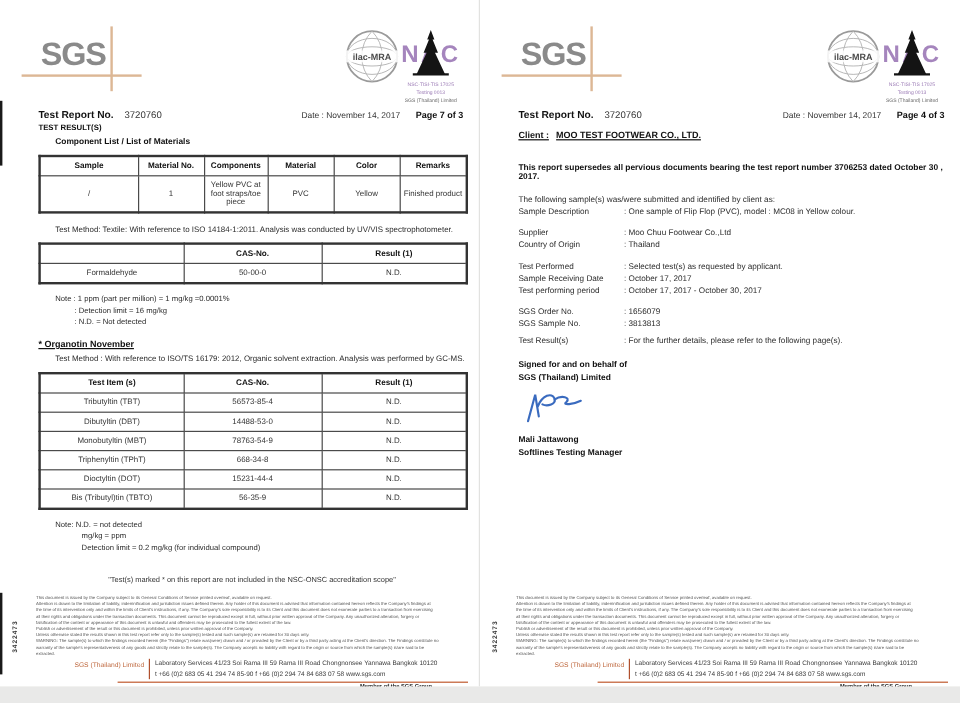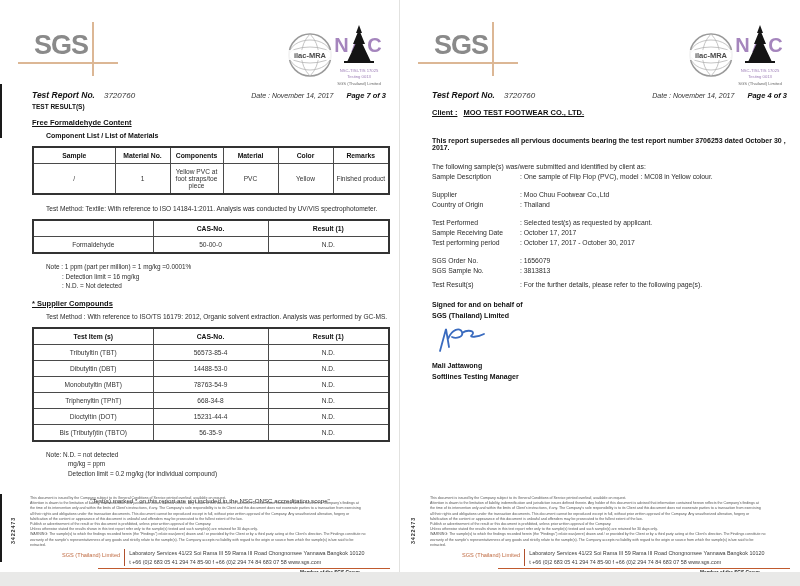--- a/index.html
+++ b/index.html
@@ -9,27 +9,27 @@
   .page { position:absolute; top:0; width:400px; height:572px; background:#fff;padding-left:44px; }
   .page-left { left:0; border-right:1px solid #e2e2e0; }
   .page-right { left:400px; }
   .scan-mark { position:absolute; left:0; width:2px; background:#1a1a1a; }
 
   
   .sgs-logo { position:absolute; top:26px; left:30px; width:80px; height:52px; }
   .sgs-text { position:absolute; top:4px; left:4px; font-size:27px; font-weight:bold; color:#8a8a8a; letter-spacing:-1px; }
   .tan-h { position:absolute; top:36px; left:-12px; width:100px; height:2px; background:#dcb795; }
   .tan-v { position:absolute; top:-4px; left:62px; width:2px; height:54px; background:#dcb795; }
-  .accred { position:absolute; top:24px; right:16px; display:flex; align-items:center; }
+  .accred { position:absolute; top:24px; right:16px; display:flex; align-items:flex-start; }
   .nac-block { display:flex; flex-direction:column; align-items:center; margin-left:2px; }
   .accred-captions { font-size:4.2px; line-height:1.4; text-align:center; }
   .cap-purple { color:#9b7bb5; }
   .cap-gray { color:#6b6b6b; margin-top:1px; }
 
-  .title-row { position:absolute; top:90px; left:32px; right:13px; display:flex; justify-content:space-between; align-items:baseline;font-style:italic; }
+  .title-row { position:absolute; top:90px; left:32px; right:13px; display:flex; justify-content:space-between; align-items:baseline; }
   .tr-left { display:flex; align-items:baseline; gap:9px; }
   .report-label { font-size:8.5px; font-weight:bold; color:#111; }
   .report-no { font-size:8px; color:#333; }
   .tr-right { display:flex; align-items:baseline; gap:13px; }
   .date-text { font-size:7px; color:#333; }
   .page-no { font-size:7.5px; font-weight:bold; color:#111; }
 
   
   .content-l { position:absolute; top:103px; left:32px; width:356px; }
   .sect-caps { font-size:6.5px; font-weight:bold; color:#111; }
@@ -115,21 +115,20 @@
         <span class="report-no">3720760</span>
       </div>
       <div class="tr-right">
         <span class="date-text">Date : November 14, 2017</span>
         <span class="page-no">Page 7 of 3</span>
       </div>
     </div>
 
     <div class="content-l">
       <div class="sect-caps">TEST RESULT(S)</div>
-      <div class="h-underline">Free Formaldehyde Content</div>
       <div class="h-plain">Component List / List of Materials</div>
 
       <table>
         <colgroup>
             <col style="width:82px">
             <col style="width:55px">
             <col style="width:53px">
             <col style="width:55px">
             <col style="width:55px">
             <col style="width:56px">
@@ -175,21 +174,21 @@
         </tr>
       </tbody>
         </table>
 
       <div class="note-block">
         <div>Note : 1 ppm (part per million) = 1 mg/kg =0.0001%</div>
         <div class="note-indent">: Detection limit = 16 mg/kg</div>
         <div class="note-indent">: N.D. = Not detected</div>
       </div>
 
-      <div class="h-underline">* Supplier Compounds</div>
+      <div class="h-underline">* Organotin November</div>
       <div class="method-line" style="margin-top:5px">Test Method : With reference to ISO/TS 16179: 2012, Organic solvent extraction.  Analysis was performed by GC-MS.</div>
 
       <table>
         <colgroup>
             <col style="width:120px">
             <col style="width:115px">
             <col style="width:121px">
           </colgroup>
         <tbody>
             <tr>

